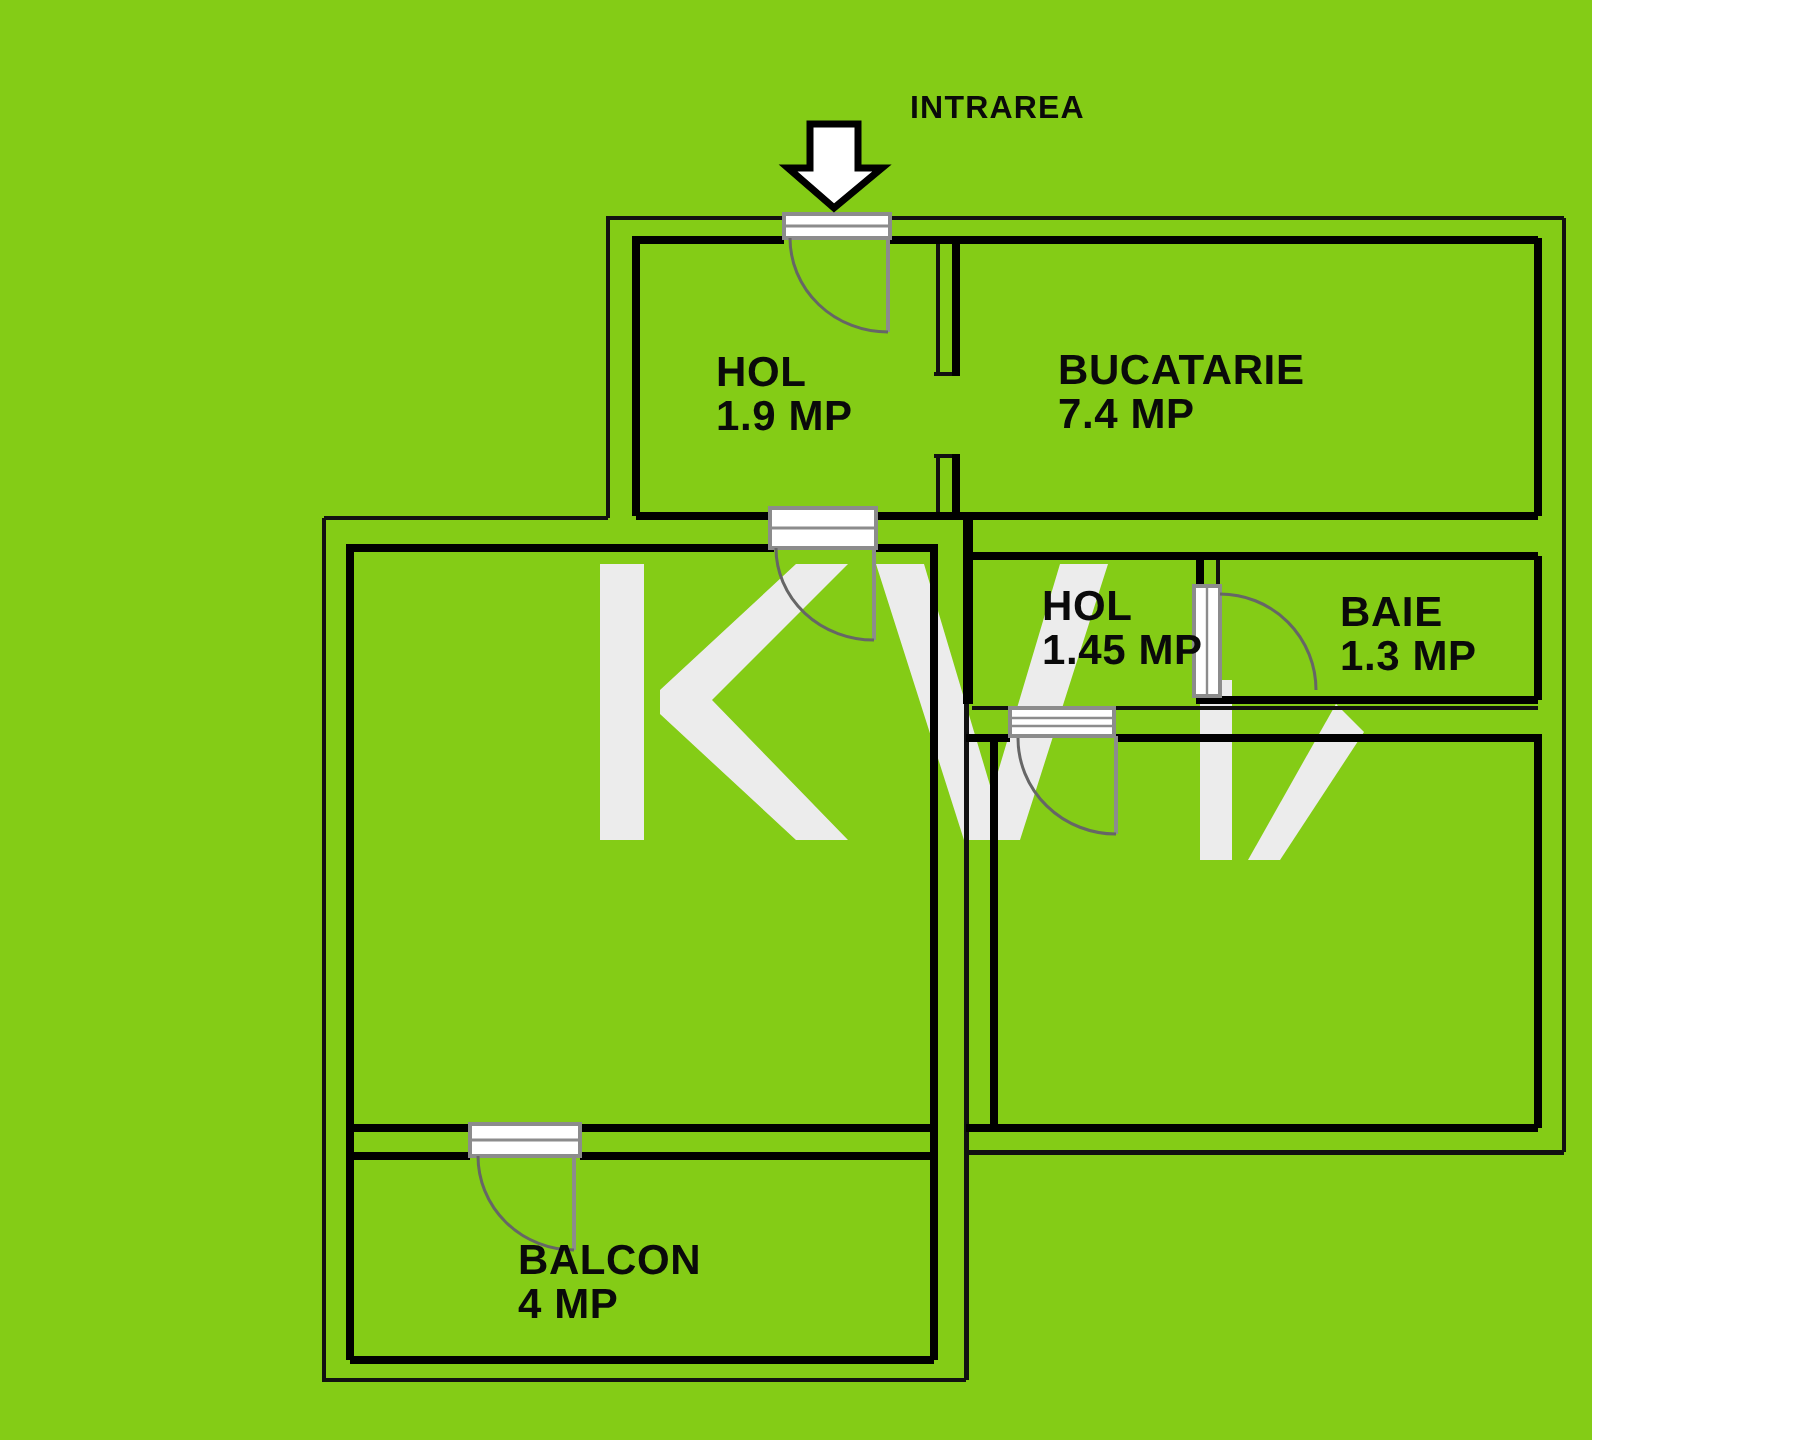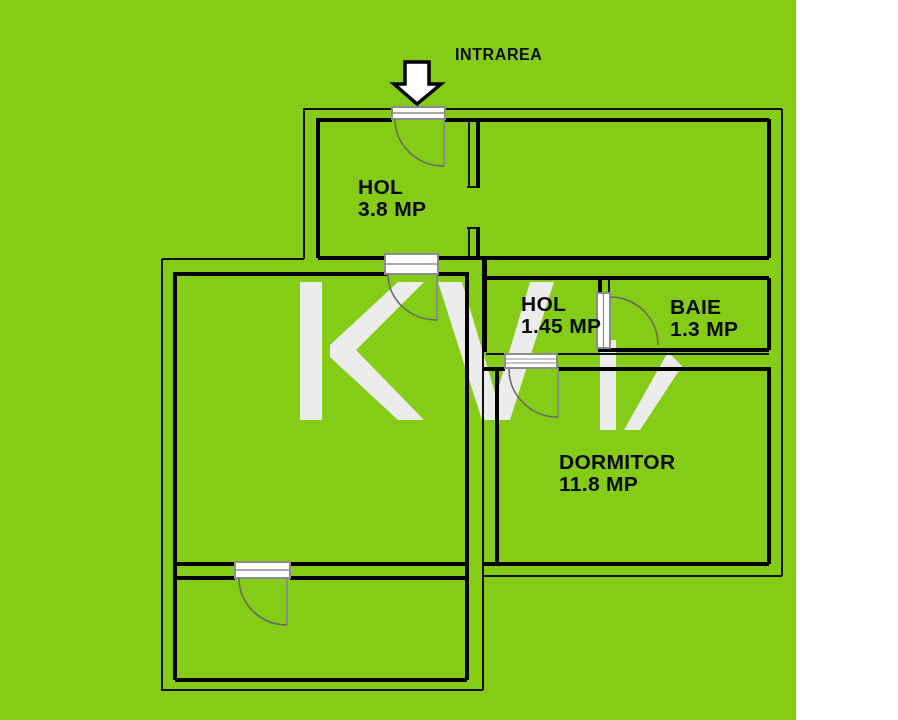--- a/index.html
+++ b/index.html
@@ -127,36 +127,40 @@
 
     <g>
       <polygon points="405,62 429,62 429,84 441,84 417,104 394,84 405,84" fill="#ffffff" stroke="#000000" stroke-width="3.5" stroke-linejoin="miter"></polygon>
     </g>
   </svg>
 
   <div class="entrance-label">INTRAREA</div>
 
   <div class="room-label lbl-hol-entry">
     <span>HOL</span>
-    <span>3.8 MP</span>
+    <span>1.9 MP</span>
   </div>
 
+  <div class="room-label lbl-bucatarie">
+    <span>BUCATARIE</span>
+    <span>7.4 MP</span>
+  </div>
 
   <div class="room-label lbl-hol-small">
     <span>HOL</span>
     <span>1.45 MP</span>
   </div>
 
   <div class="room-label lbl-baie">
     <span>BAIE</span>
     <span>1.3 MP</span>
   </div>
 
   <div class="room-label lbl-living-room">
   </div>
 
-  <div class="room-label lbl-dormitor">
-    <span>DORMITOR</span>
-    <span>11.8 MP</span>
+
+  <div class="room-label lbl-balcon">
+    <span>BALCON</span>
+    <span>4 MP</span>
   </div>
-
 
 </div>
 
 </body></html>

